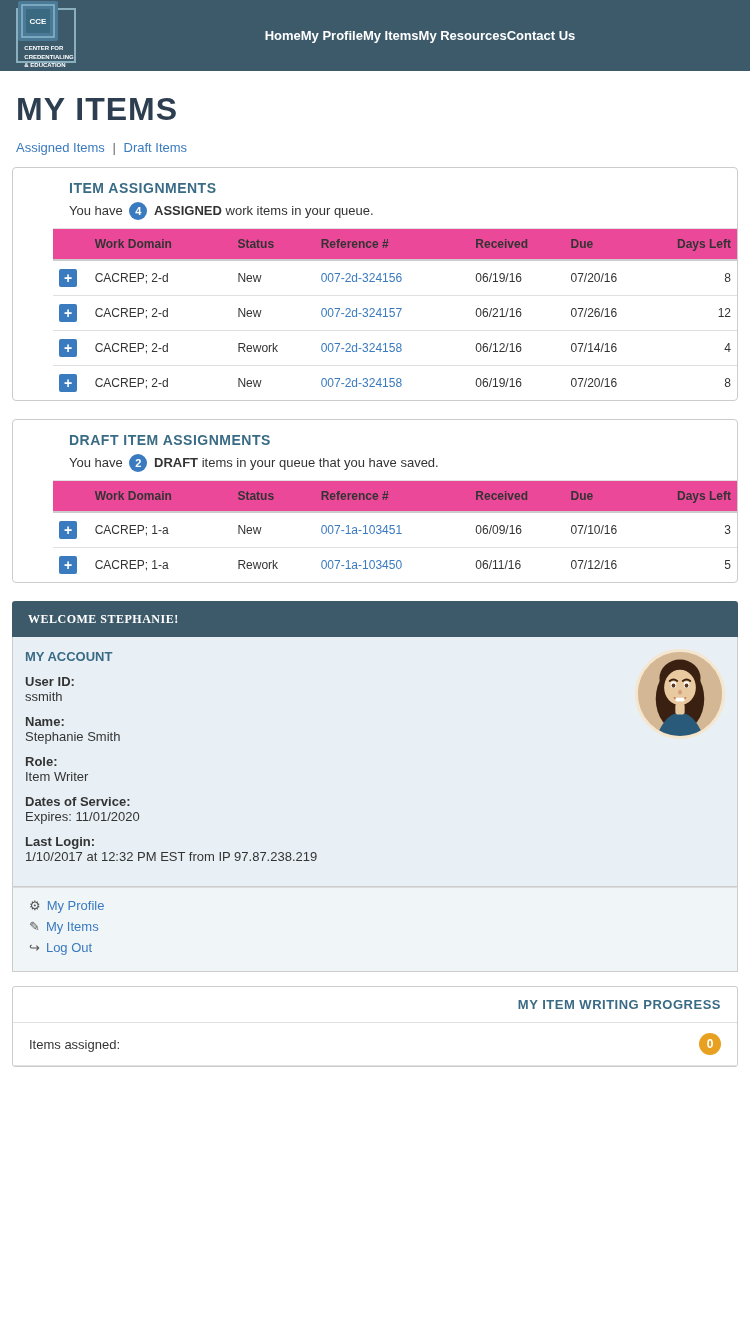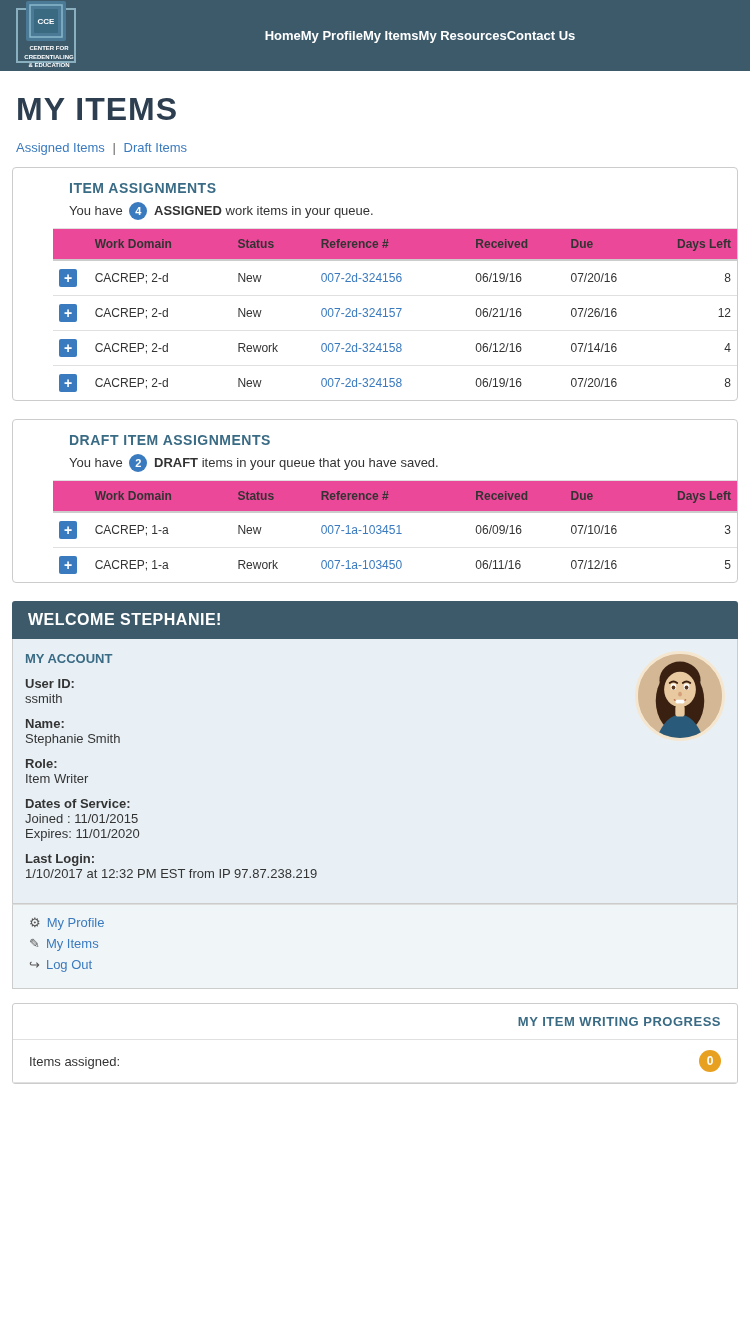--- a/index.html
+++ b/index.html
@@ -2,21 +2,21 @@
 <html><head>
   <meta charset="utf-8">
   <style>
     * { margin: 0; padding: 0; box-sizing: border-box; }
     body { font-family: Arial, sans-serif; font-size: 13px; background: #fff; color: #333; width: 750px; }
 
     
     .header { background: #3d5a6b; display: flex; align-items: center; padding: 8px 16px; }
     .logo-area { display: flex; align-items: center; margin-right: 20px; }
     .logo-box { width: 60px; height: 55px; border: 2px solid #8ab0c0; display: flex; align-items: center; justify-content: center; margin-right: 10px; }
-    .logo-inner { text-align: center; }
+    .logo-inner { }
     .nav { display: flex; flex: 1; justify-content: center; }
     .nav a { color: #fff; text-decoration: none; font-size: 13px; font-weight: 600; cursor: pointer; }
 
     
     .page-title-area { padding: 20px 16px 8px; }
     .page-title { font-size: 32px; font-weight: bold; color: #2c3e50; letter-spacing: 1px; }
 
     
     .breadcrumb { padding: 4px 16px 12px; }
     .breadcrumb a { color: #3a7abf; text-decoration: none; font-size: 13px; }
@@ -47,21 +47,21 @@
     .col-domain { width: 120px; }
     .col-status { width: 70px; }
     .col-ref { width: 130px; }
     .col-received { width: 80px; }
     .col-due { width: 75px; }
     .col-days { width: 70px; }
     .col-plus { width: 30px; }
 
     
     .welcome-banner { background: #3d5a6b; color: #fff; padding: 10px 16px; margin: 0 12px; border-radius: 3px 3px 0 0; }
-    .welcome-banner span { font-size: 16px; font-weight: bold; letter-spacing: 0.5px; }
+    .welcome-banner span { font-size: 12px; font-weight: bold; letter-spacing: 0.5px; font-family: Liberation Serif, serif; }
     .account-info { flex: 1; }
     .account-title { font-size: 13px; font-weight: bold; color: #3a6b85; margin-bottom: 10px; }
     .account-field { margin-bottom: 10px; }
     .account-field .field-label { font-weight: bold; font-size: 13px; color: #333; }
     .account-field .field-value { font-size: 13px; color: #333; }
     .avatar-circle { width: 90px; height: 90px; border-radius: 50%; background: #d4b896; overflow: hidden; border: 3px solid #f5e6d0; flex-shrink: 0; margin-left: 16px; display: flex; align-items: center; justify-content: center; }
     .avatar-svg { width: 90px; height: 90px; }
     .account-link { display: flex; align-items: center; gap: 6px; margin-bottom: 6px; color: #3a7abf; text-decoration: none; font-size: 13px; cursor: pointer; }
 
     
@@ -243,21 +243,20 @@
         <div class="account-field">
           <div class="field-label">Name:</div>
           <div class="field-value">Stephanie Smith</div>
         </div>
         <div class="account-field">
           <div class="field-label">Role:</div>
           <div class="field-value">Item Writer</div>
         </div>
         <div class="account-field">
           <div class="field-label">Dates of Service:</div>
-          <div class="field-value">Joined : 11/01/2015</div>
           <div class="field-value">Expires: 11/01/2020</div>
         </div>
         <div class="account-field">
           <div class="field-label">Last Login:</div>
           <div class="field-value">1/10/2017 at 12:32 PM EST from IP 97.87.238.219</div>
         </div>
       </div>
       <div class="avatar-circle">
         <svg class="avatar-svg" viewBox="0 0 90 90" xmlns="http://www.w3.org/2000/svg">
           <circle cx="45" cy="45" r="45" fill="#d4b896"></circle>

